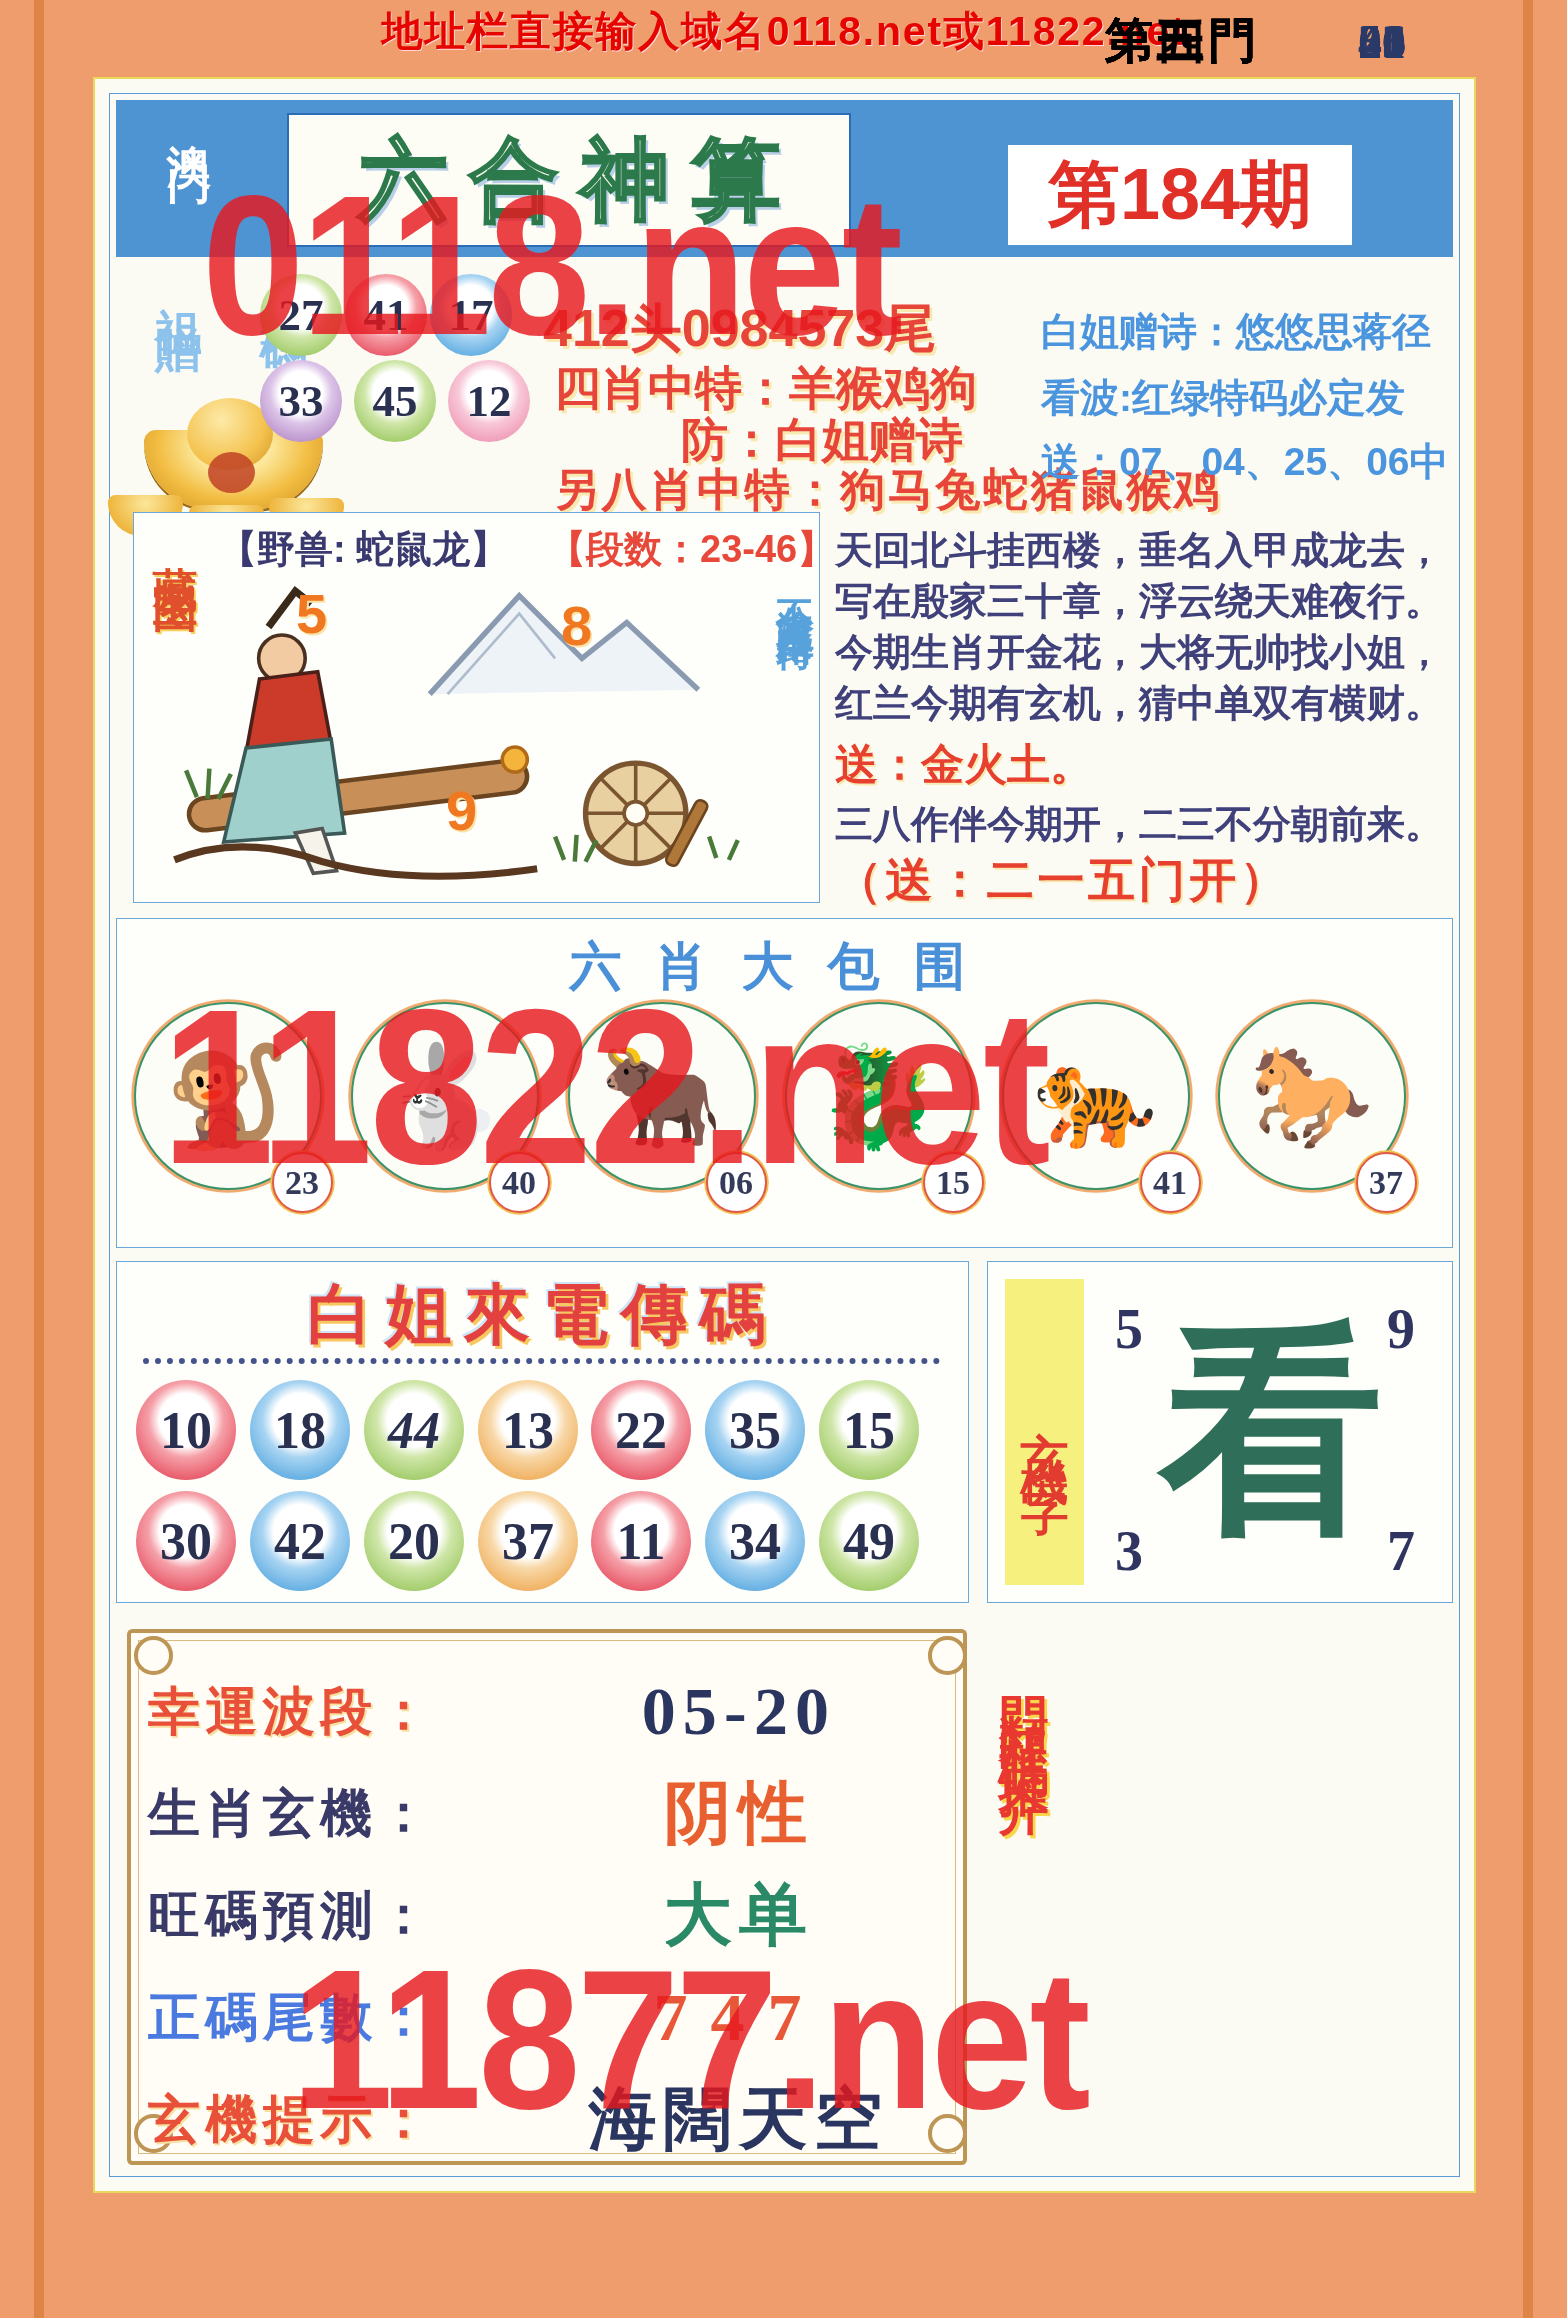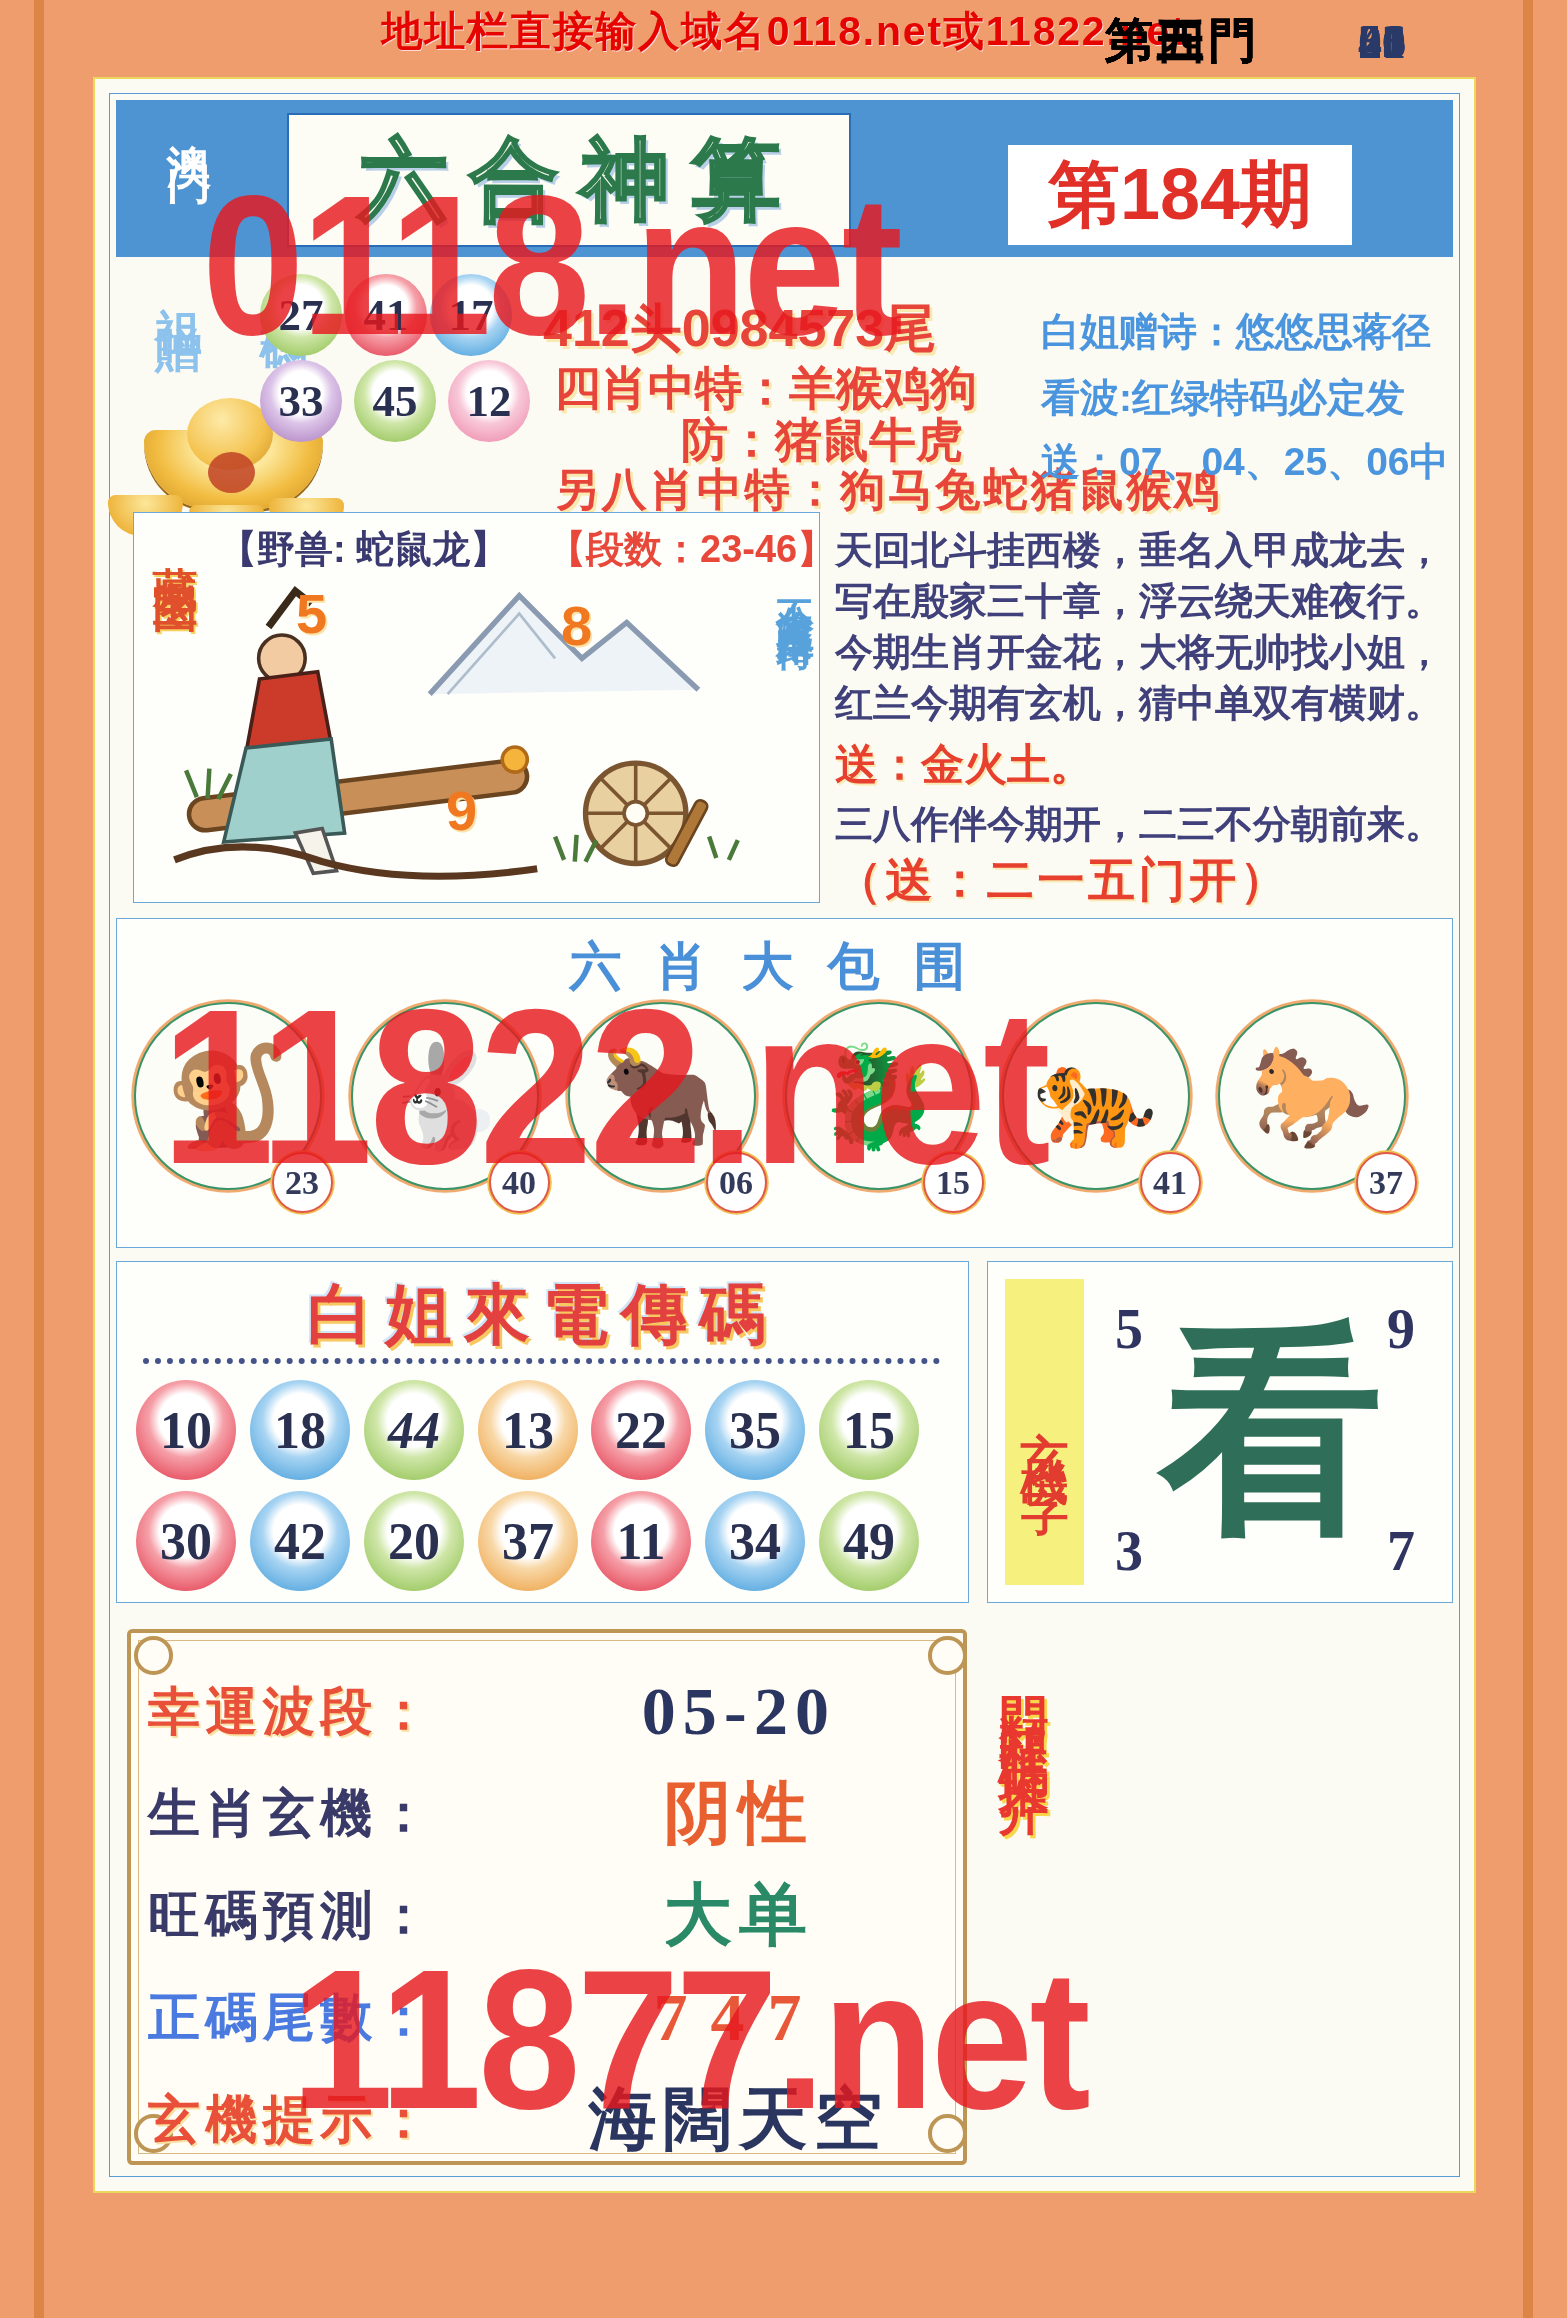--- a/index.html
+++ b/index.html
@@ -174,21 +174,21 @@
     </div>
   <div class="ball hdr" style="left:354px;top:360px;" data-color="green">
       <span>45</span>
     </div>
   <div class="ball hdr" style="left:448px;top:360px;" data-color="pink">
       <span>12</span>
     </div>
 
   <div class="red-line" style="left:543px;top:294px;font-size:52px;">412头0984573尾</div>
   <div class="red-line" style="left:554px;top:357px;font-size:47px;">四肖中特：羊猴鸡狗</div>
-  <div class="red-line" style="left:681px;top:409px;font-size:47px;">防：猪鼠牛虎</div>
+  <div class="red-line" style="left:681px;top:409px;font-size:47px;">防：白姐赠诗</div>
   <div class="red-line" style="left:554px;top:460px;font-size:45px;letter-spacing:2.7px;">另八肖中特：狗马兔蛇猪鼠猴鸡</div>
 
   <div class="blue-line" style="left:1041px;top:305px;font-size:39px;">白姐赠诗：悠悠思蒋径</div>
   <div class="blue-line" style="left:1041px;top:371px;font-size:39px;">看波:红绿特码必定发</div>
   <div class="blue-line" style="left:1041px;top:435px;font-size:39px;">送：07、04、25、06中</div>
 
   <div class="treasure-box"></div>
   <div class="tre-label">藏宝图</div>
   <div class="beast-label">【野兽: 蛇鼠龙】</div>
   <div class="range-label">【段数：23-46】</div>

